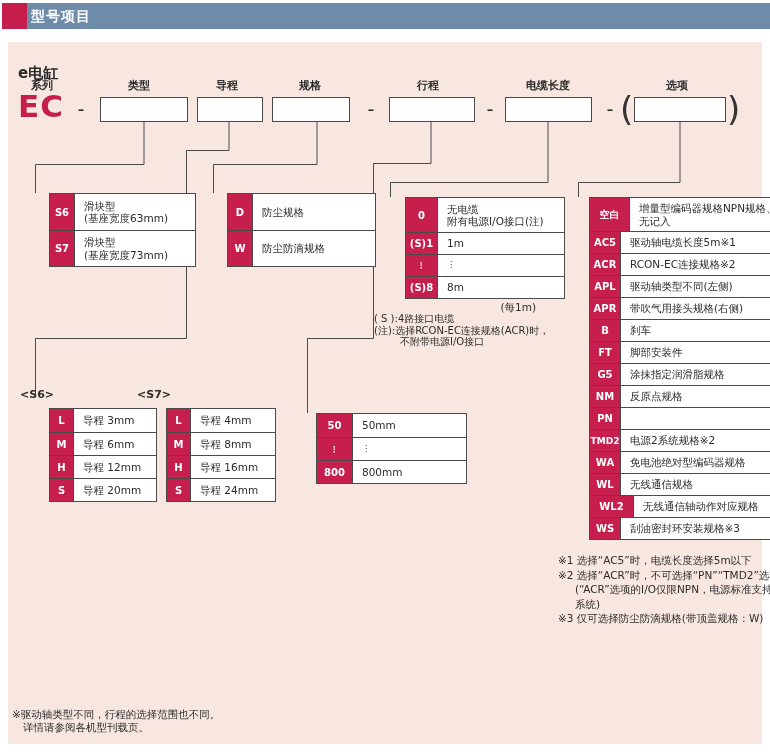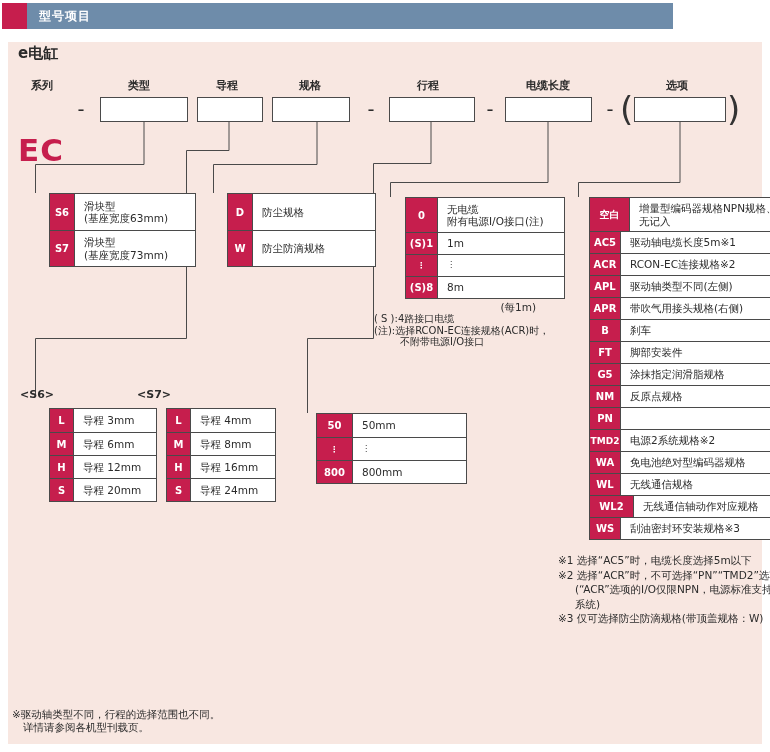--- a/index.html
+++ b/index.html
@@ -9,28 +9,28 @@
     --bd:#4a4a4a;
     --txt:#2b2b2b;
   }
   *{margin:0;padding:0;box-sizing:border-box;}
   html,body{background:#fff;}
   body{font-family:"DejaVu Sans","Liberation Sans",sans-serif;color:var(--txt);}
   .page{position:relative;width:770px;height:752px;background:#fff;overflow:hidden;}
   .abs{position:absolute;}
   
   .hdr-sq{left:2px;top:3px;width:25px;height:26px;background:var(--red);}
-  .hdr-bar{left:27px;top:3px;width:646px;height:26px;background:var(--blue);
-           color:#fff;font-size:12px;font-weight:bold;line-height:26px;padding-left:12px;letter-spacing:1px;}
+  .hdr-bar{left:27px;top:3px;width:743px;height:26px;background:var(--blue);
+           color:#fff;font-size:14px;font-weight:bold;line-height:26px;padding-left:4px;letter-spacing:1px;}
   
   .panel{left:8px;top:42px;width:754px;height:702px;background:var(--pink);}
-  .panel-title{left:18px;top:44px;font-size:15px;font-weight:bold;text-align:right;}
+  .panel-title{left:18px;top:64px;font-size:15px;font-weight:bold;text-align:right;}
   
   .col-lbl{top:78px;font-size:11px;font-weight:bold;transform:translateX(-50%);white-space:nowrap;}
-  .ec{left:18px;top:88px;font-size:31px;font-weight:bold;color:var(--red);letter-spacing:1px;margin-top:44px;}
+  .ec{left:18px;top:88px;font-size:31px;font-weight:bold;color:var(--red);letter-spacing:1px;}
   .mbox{top:97px;height:25px;background:#fff;border:1px solid var(--bd);}
   .dash{top:97px;height:25px;width:14px;line-height:25px;text-align:center;font-size:13px;font-weight:bold;}
   .paren{top:91px;font-size:34px;font-weight:400;color:#333;line-height:36px;}
   svg.conn{left:0;top:0;pointer-events:none;}
   
   .tbl{position:absolute;background:#fff;border:1px solid var(--bd);font-size:10.5px;margin-left:29px;}
   .tr{display:flex;border-top:1px solid var(--bd);}
   .tr:first-child{border-top:none;}
   .key{flex:0 0 auto;background:var(--red);color:#fff;font-weight:bold;font-size:10px;
        display:flex;align-items:center;justify-content:center;border-right:1px solid var(--bd);text-align:center;}

